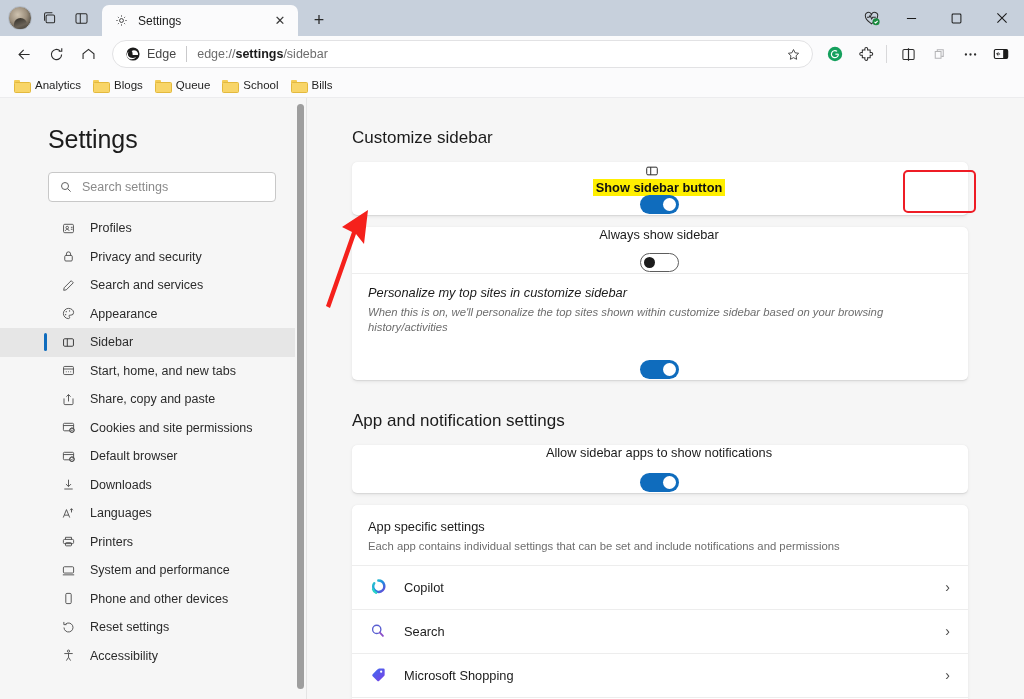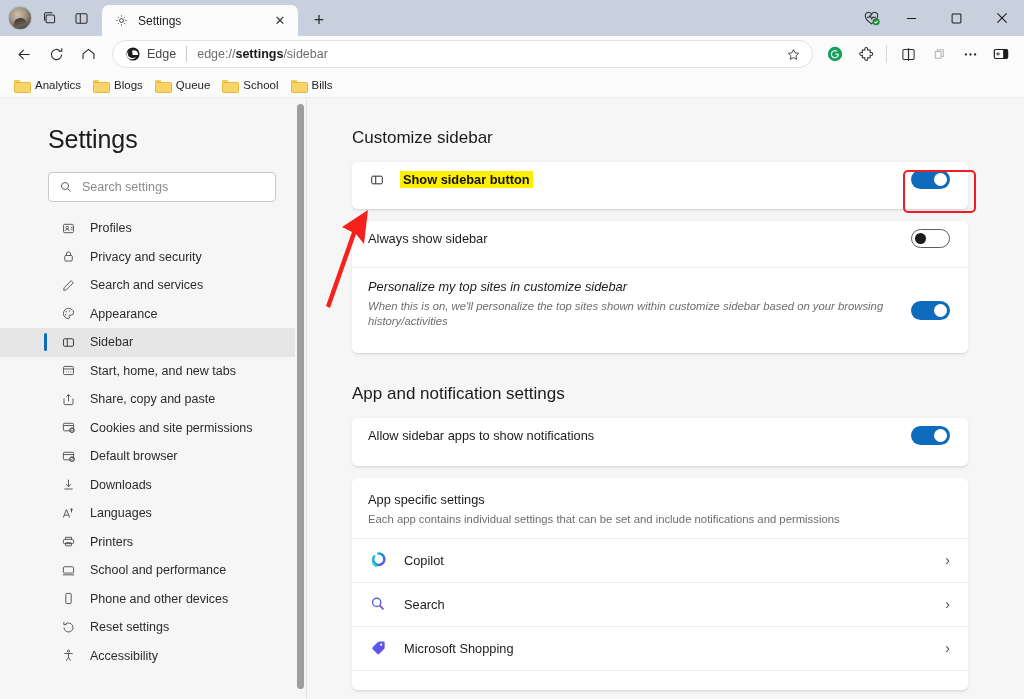--- a/index.html
+++ b/index.html
@@ -168,22 +168,22 @@
     flex: 1; height: 601px; overflow: hidden; position: relative;
     padding: 30px 56px 0 46px;
   }
   .sec-title { font-size: 17px; color: #1b1b1b; font-weight: 400; margin-bottom: 14px; }
   .card {
     background: #ffffff; border-radius: 5px; margin-bottom: 12px;
     box-shadow: 0 0.3px 0.9px rgba(0,0,0,0.07), 0 1.6px 3.6px rgba(0,0,0,0.07);
     overflow: hidden;
   }
   .row {
-    display: flex; align-items: center; padding: 0 18px 12px 16px;
-    min-height: 46px; position: relative;
+    display: flex; align-items: center; padding: 0 18px 1px 16px;
+    min-height: 46px; position: relative; flex-direction: column;
   }
   .row + .row { border-top: 1px solid #ededed; }
   .row-label { font-size: 12.8px; color: #1b1b1b; flex: 1; }
   .row-block { flex: 1; padding: 11px 0; }
   .row-desc { font-size: 11.3px; color: #6d6d6d; margin-top: 5px; line-height: 1.35; }
   .row-ic { width: 18px; height: 18px; margin-right: 14px; flex:none; display:flex; align-items:center; justify-content:center; }
 
   .hl { background: #ffef00; padding: 1px 3px; font-weight: 600; color:#111; }
 
   
@@ -518,21 +518,21 @@
           </span>
           <span>Printers</span>
         </div>
         <div class="navitem">
           <span class="nv-ic">
             <svg width="15" height="15" viewBox="0 0 20 20" fill="none" stroke="#4a4a4a" stroke-width="1.2">
               <rect x="3.2" y="5" width="13.6" height="8.4" rx="1.4"></rect>
                 <path d="M2.4 15.8h15.2"></path>
             </svg>
           </span>
-          <span>School and performance</span>
+          <span>System and performance</span>
         </div>
         <div class="navitem">
           <span class="nv-ic">
             <svg width="15" height="15" viewBox="0 0 20 20" fill="none" stroke="#4a4a4a" stroke-width="1.2">
               <rect x="6.4" y="3.2" width="7.2" height="13.6" rx="1.5"></rect>
             </svg>
           </span>
           <span>Phone and other devices</span>
         </div>
         <div class="navitem">

